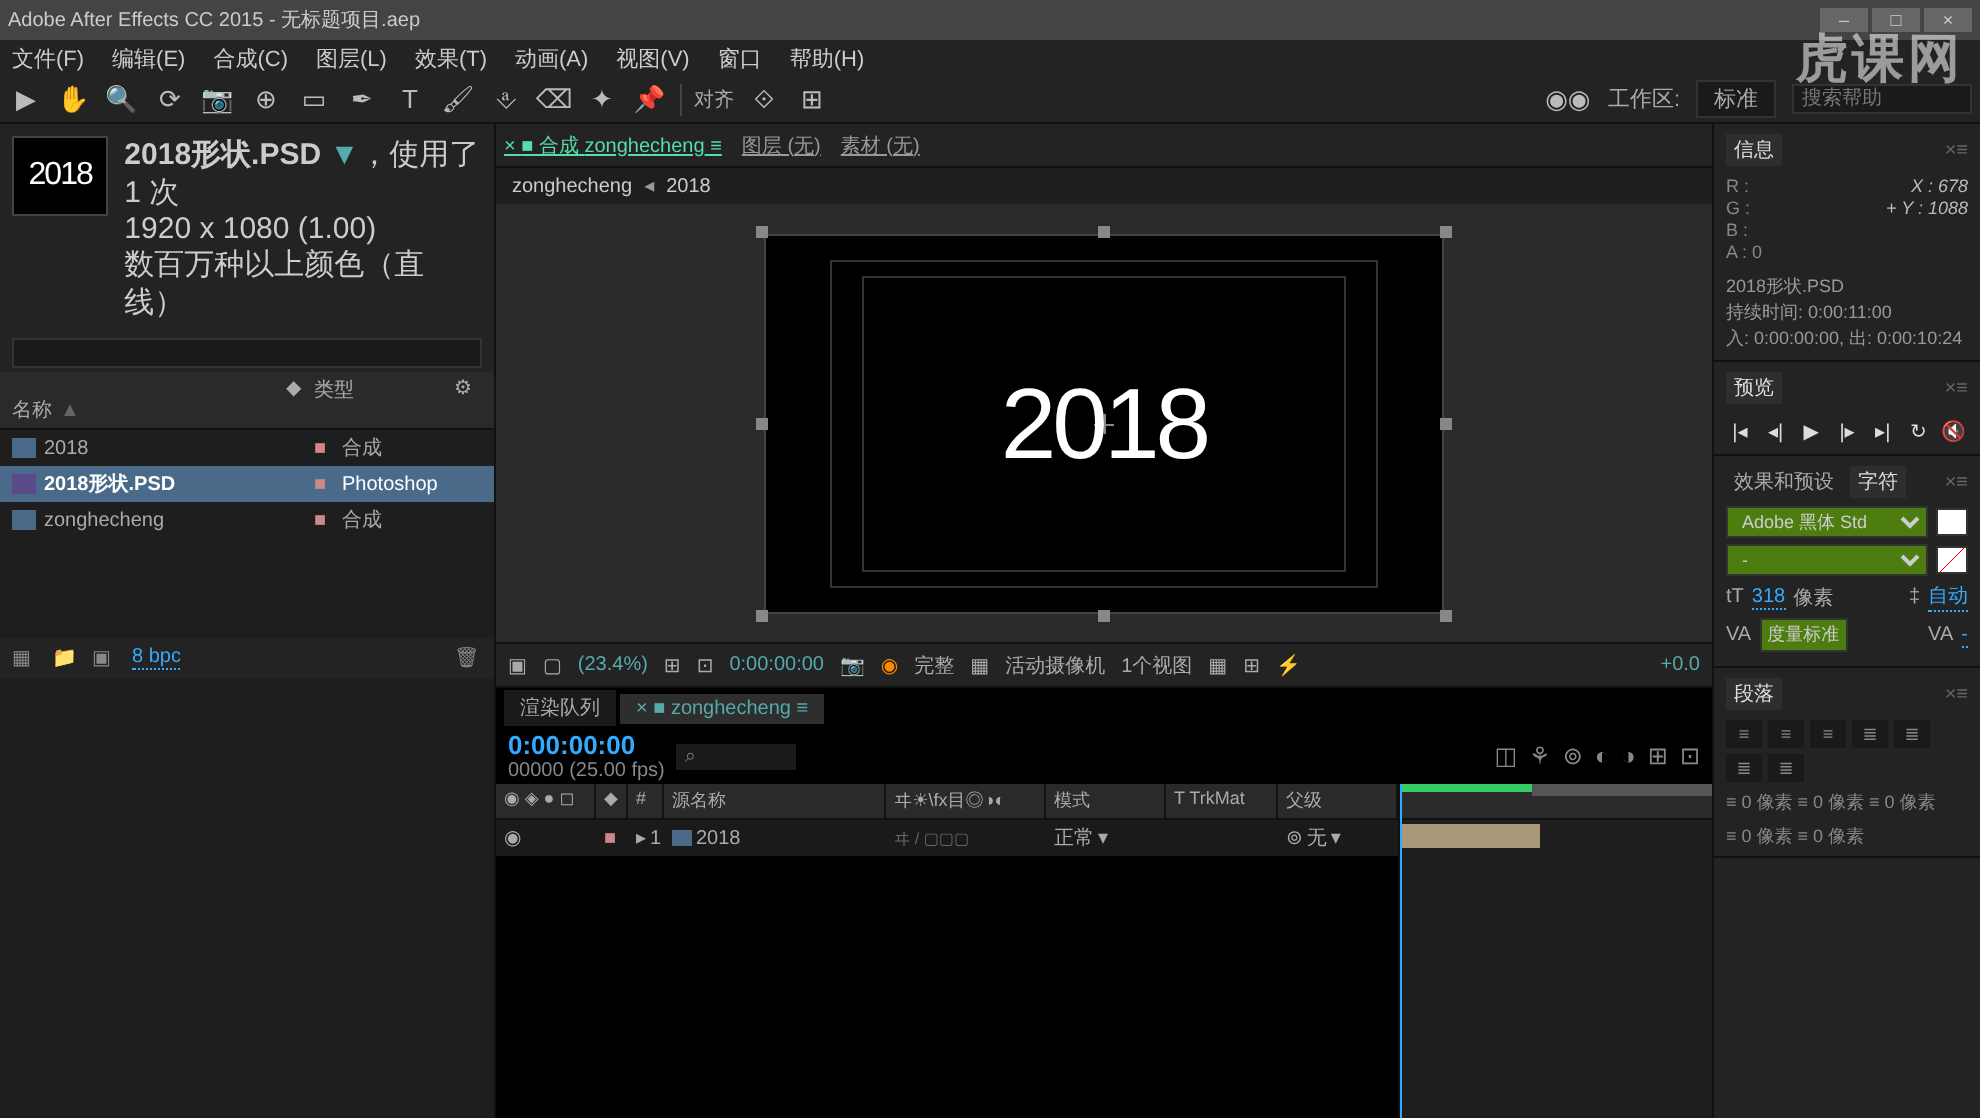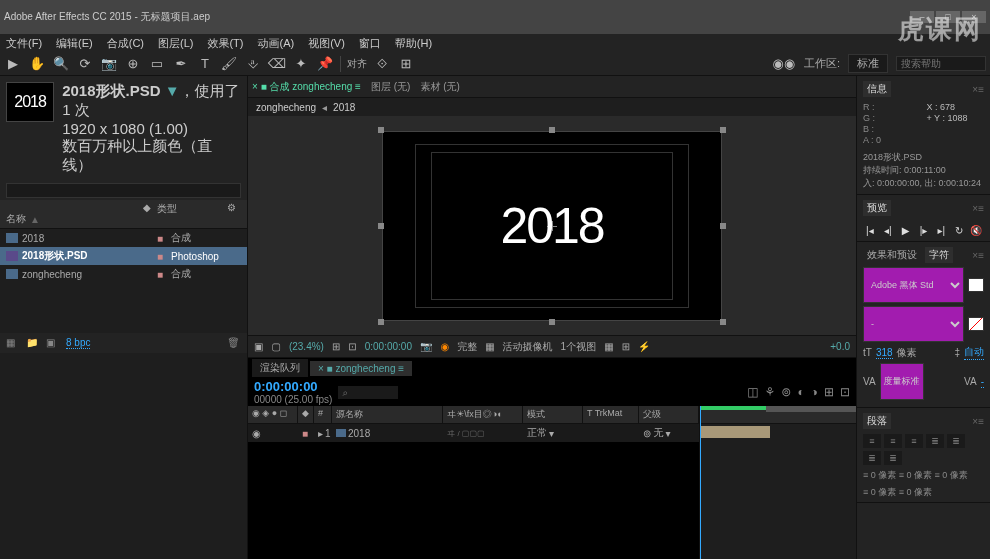--- a/index.html
+++ b/index.html
@@ -1,17 +1,17 @@
 <!DOCTYPE html>
 <html><head>
 <meta charset="utf-8">
 <style>
 * { margin: 0; padding: 0; box-sizing: border-box; font-family: "Microsoft YaHei", Arial, sans-serif; }
 body { background: #1e1e1e; color: #aaa; font-size: 11px; width: 990px; height: 559px; overflow: hidden; position: relative; }
-.titlebar { background: #444; height: 34px; display: flex; align-items: center; padding: 0 4px; font-size: 10px; color: #ccc; }
+.titlebar { background: #444; height: 20px; display: flex; align-items: center; padding: 0 4px; font-size: 10px; color: #ccc; }
 .titlebar .win-controls { margin-left: auto; display: flex; gap: 2px; }
 .titlebar .wc { width: 24px; height: 12px; background: #666; display: flex; align-items: center; justify-content: center; font-size: 9px; }
 .menubar { background: #232323; height: 18px; display: flex; align-items: center; padding: 0 6px; gap: 14px; font-size: 11px; color: #ccc; }
 .menubar span { cursor: pointer; }
 .toolbar { background: #232323; height: 24px; display: flex; align-items: center; padding: 0 4px; gap: 6px; border-bottom: 1px solid #111; }
 .toolbar .tool { width: 18px; height: 18px; display: flex; align-items: center; justify-content: center; color: #bbb; font-size: 13px; }
 .toolbar .sep { width: 1px; height: 16px; background: #444; }
 .toolbar .right { margin-left: auto; display: flex; align-items: center; gap: 8px; font-size: 11px; }
 .toolbar .dd { background: #1a1a1a; padding: 1px 8px; border: 1px solid #333; }
 .workspace { display: flex; height: calc(100% - 58px); }
@@ -40,21 +40,21 @@
 .proj-row .c1 { flex: 1; display: flex; align-items: center; gap: 4px; }
 .proj-row .c2 { width: 70px; }
 .proj-row .ficon { width: 12px; height: 10px; }
 .proj-row .fcomp { background: #4a6a8a; }
 .proj-row .fpsd { background: #5a4a8a; }
 .proj-btm { padding: 4px 6px; display: flex; gap: 6px; align-items: center; font-size: 10px; }
 .proj-btm .pb { width: 14px; height: 12px; display: inline-block; color: #888; }
 
 .comp-area { flex: 1; display: flex; flex-direction: column; }
 .comp-tabs { background: #232323; height: 22px; display: flex; align-items: center; padding: 0 4px; gap: 10px; border-bottom: 1px solid #111; }
-.comp-tabs .ct { font-size: 10px; color: #999; }
+.comp-tabs .ct { font-size: 10px; color: #999; text-decoration: underline; }
 .comp-tabs .ct.active { color: #5da; }
 .comp-sub { background: #1e1e1e; height: 18px; display: flex; align-items: center; padding: 0 8px; gap: 6px; font-size: 10px; color: #999; }
 .comp-sub .ctag { color: #ccc; }
 .viewport { flex: 1; background: #2a2a2a; display: flex; align-items: center; justify-content: center; position: relative; }
 .canvas-wrap { position: relative; }
 .canvas { width: 340px; height: 190px; background: #000; border: 1px solid #444; position: relative; display: flex; align-items: center; justify-content: center; }
 .canvas::before { content: ''; position: absolute; inset: 12px 32px; border: 1px solid #333; }
 .canvas::after { content: ''; position: absolute; inset: 20px 48px; border: 1px solid #333; }
 .big2018 { color: #fff; font-size: 50px; font-weight: 200; letter-spacing: -2px; pointer-events: none; z-index: 2; font-family: Arial; }
 .handle { width: 6px; height: 6px; background: #888; position: absolute; }
@@ -93,25 +93,25 @@
 .tl-playhead { position: absolute; top: 0; left: 0; width: 1px; height: 100%; background: #3af; }
 .tl-workarea { position: absolute; top: 0; left: 0; width: 70px; height: 4px; background: #3c6; }
 .tl-scroll { position: absolute; top: 0; right: 0; width: 90px; height: 6px; background: #555; }
 
 .r-panel { border-bottom: 1px solid #111; padding: 4px 6px; font-size: 10px; }
 .r-tabs { height: 18px; display: flex; gap: 4px; align-items: center; font-size: 10px; }
 .r-tabs .rt { padding: 1px 4px; }
 .r-tabs .rt.active { background: #2e2e2e; color: #ddd; }
 .info-grid { display: grid; grid-template-columns: 1fr 1fr; gap: 1px 6px; color: #bbb; font-size: 9px; margin-top: 4px; }
 .info-grid .lbl { color: #888; }
-.info-grid .val { text-align: left; }
+.info-grid .val { text-align: right; font-style: italic; }
 .preview-ctrl { display: flex; gap: 4px; margin-top: 6px; justify-content: center; }
 .preview-ctrl .pc { width: 16px; height: 14px; display: flex; align-items: center; justify-content: center; color: #ddd; font-size: 10px; }
 .char-panel .row { display: flex; gap: 4px; align-items: center; margin: 3px 0; }
-.char-panel select, .char-panel .val { background: #a21caf; border: 1px solid #333; color: #ccc; font-size: 9px; padding: 11px 3px; }
+.char-panel select, .char-panel .val { background: #4d7c0f; border: 1px solid #333; color: #ccc; font-size: 9px; padding: 1px 3px; }
 .char-panel .swatch { width: 16px; height: 14px; background: #fff; border: 1px solid #333; }
 .char-panel .sz { color: #3af; border-bottom: 1px dotted #3af; }
 .align-grid { display: flex; flex-wrap: wrap; gap: 3px; margin-top: 4px; }
 .align-grid .ab { width: 18px; height: 14px; background: #1a1a1a; display: flex; align-items: center; justify-content: center; font-size: 9px; color: #888; }
 .align-txt { font-size: 9px; color: #888; margin-top: 4px; line-height: 1.4; }
 .watermark { position: absolute; top: 12px; right: 8px; font-size: 26px; color: rgba(255,255,255,0.55); font-weight: bold; letter-spacing: 2px; pointer-events: none; z-index: 99; }
 </style>
 </head>
 <body>
 

